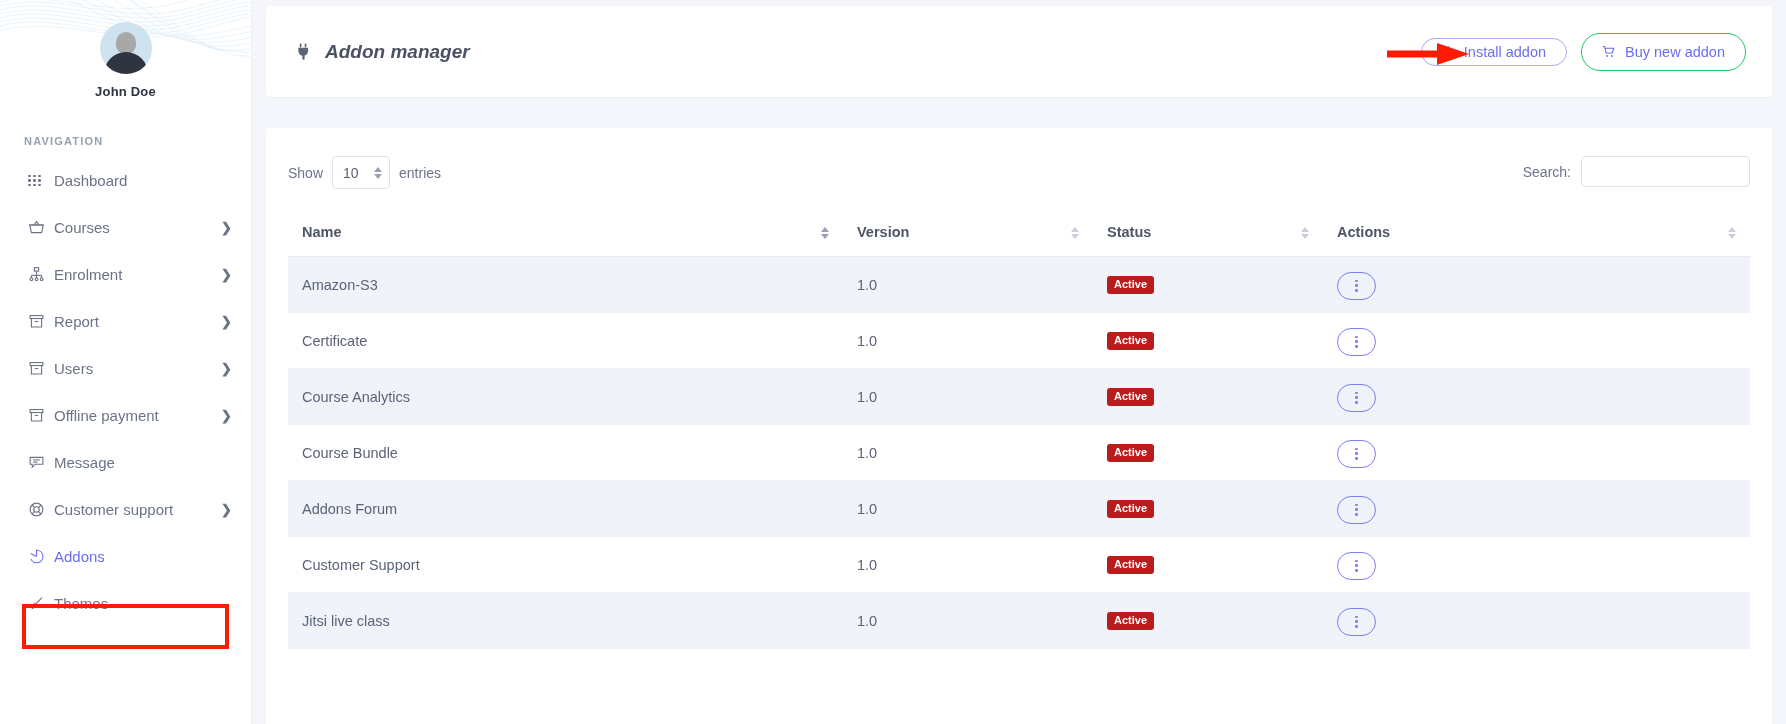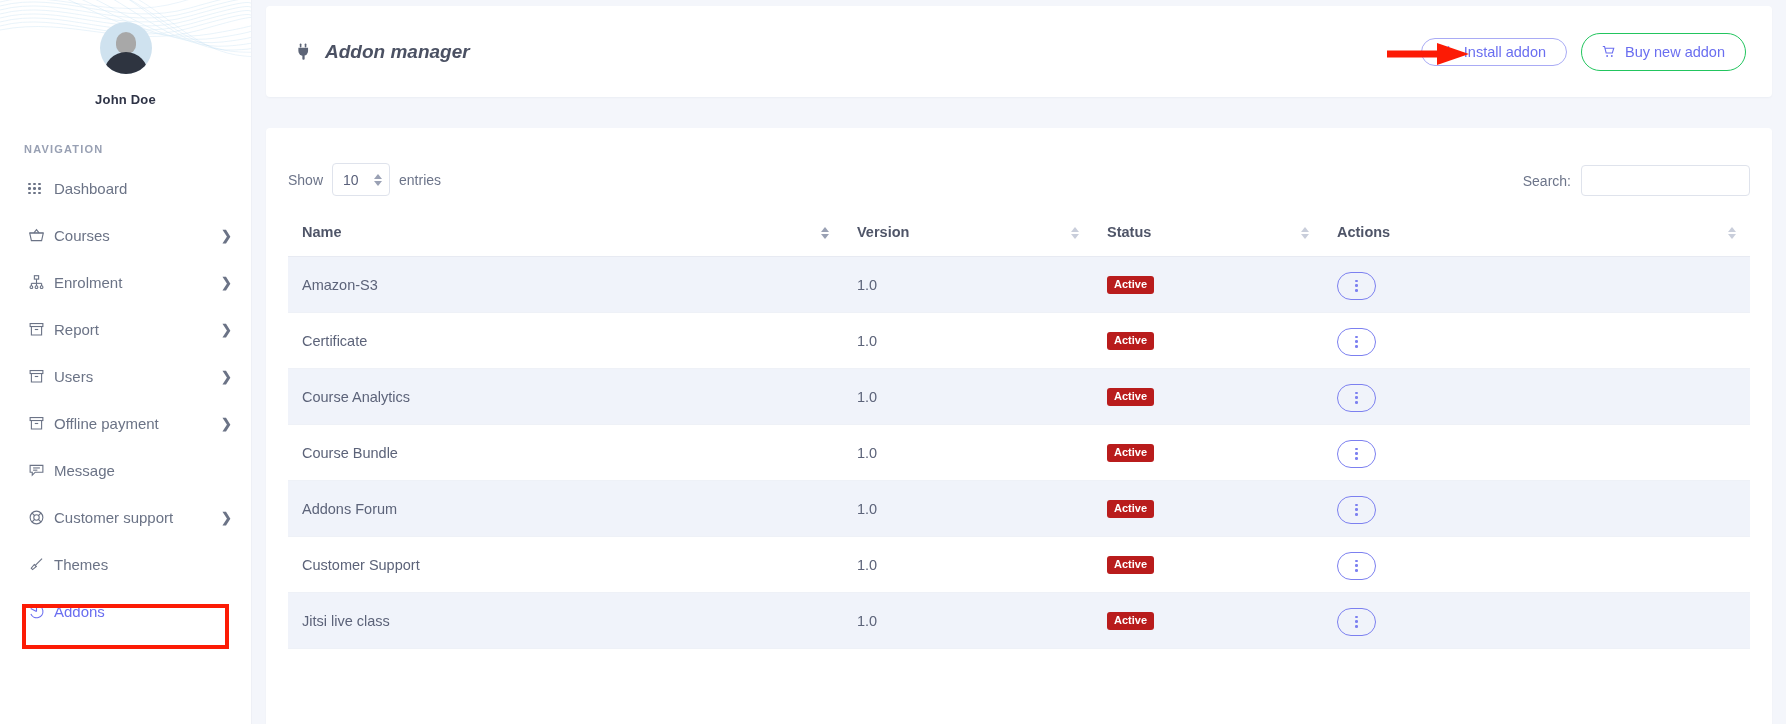--- a/index.html
+++ b/index.html
@@ -31,21 +31,21 @@
     background:#a8a8a8; left: 16px; top: 10px;
   }
   .avatar .body {
     position:absolute; width: 44px; height: 22px; border-radius: 22px 22px 0 0;
     background:#2e3440; left: 4px; bottom: 0;
   }
   .avatar .neck {
     position:absolute; width:14px;height:12px;background:#e6ece6;left:19px;bottom:8px;border-radius:4px;
   }
   .profile-name {
-    margin-top: 18px; font-size: 13px; font-weight: bold; color: #2e3346; letter-spacing: .2px;
+    margin-top: 10px; font-size: 13px; font-weight: bold; color: #2e3346; letter-spacing: .2px;
   }
   .nav-title {
     margin: 36px 0 0 24px; font-size: 11px; letter-spacing: 1.2px;
     color: #98a0b3; font-weight: 600;
   }
   .nav-list { margin-top: 10px; }
   .nav-item {
     display: flex; align-items: center;
     height: 47px; padding: 0 18px 0 28px;
     color: #6b7386; font-size: 15px; cursor: pointer;
@@ -85,21 +85,21 @@
     font-size: 14.5px; cursor: pointer; background: #fff;
     color: #6a6ef0; white-space: nowrap;
   }
   .btn-outline { border: 1px solid #a9abf5; }
   .btn-outline-strong { border: 1px solid #22c55e; height: 38px; }
 
   
   #install-arrow { position: absolute; left: 1135px; top: 42px; z-index: 25; }
 
   #table-card { margin-top: 31px; min-height: 600px; padding: 28px 22px 0 22px; }
-  .table-controls { display:flex; align-items:flex-end; padding: 0 0 0 0; height: 40px;}
+  .table-controls { display:flex; align-items:flex-start; padding: 0 0 0 0; height: 40px;}
   .dt-length { display:flex; align-items:center; gap:9px; font-size:14px; color:#6c7489; }
   .select-wrap { position: relative; }
   select.len-select {
     appearance:none; -webkit-appearance:none;
     height: 33px; width: 58px; padding: 0 22px 0 10px;
     border: 1px solid #dfe3ec; border-radius: 4px; background:#fff;
     font-size: 14px; color:#59607a; font-family:"Liberation Sans", sans-serif; cursor:pointer;
   }
   .select-arrows {
     position:absolute; right: 8px; top: 50%; transform: translateY(-50%);
@@ -298,38 +298,38 @@
             <path d="M4.8 4.8 L7.8 7.8"></path>
               <path d="M15.2 4.8 L12.2 7.8"></path>
             <path d="M4.8 15.2 L7.8 12.2"></path>
               <path d="M15.2 15.2 L12.2 12.2"></path>
           </svg>
         </span>
         <span class="ni-label">Customer support</span>
         <span class="ni-caret">❯</span>
       </div>
 
+      <div class="nav-item active">
+        <span class="ni-icon">
+          <svg width="17" height="17" viewBox="0 0 20 20" fill="none" stroke="currentColor" stroke-width="1.3">
+            <path d="M10 10 V2.6 A7.4 7.4 0 1 1 3.4 13"></path>
+            <path d="M10 10 L3.2 6.5"></path>
+          </svg>
+        </span>
+        <span class="ni-label">Addons</span>
+      </div>
+
       <div class="nav-item">
         <span class="ni-icon">
           <svg width="17" height="17" viewBox="0 0 20 20" fill="none" stroke="currentColor" stroke-width="1.3">
             <path d="M16.5 3.2 L8.6 11.1"></path>
               <path d="M7.4 10 L9.8 12.4 L5.4 16 L3.8 14.4 Z"></path>
           </svg>
         </span>
         <span class="ni-label">Themes</span>
-      </div>
-
-      <div class="nav-item active">
-        <span class="ni-icon">
-          <svg width="17" height="17" viewBox="0 0 20 20" fill="none" stroke="currentColor" stroke-width="1.3">
-            <path d="M10 10 V2.6 A7.4 7.4 0 1 1 3.4 13"></path>
-            <path d="M10 10 L3.2 6.5"></path>
-          </svg>
-        </span>
-        <span class="ni-label">Addons</span>
       </div>
 
     </nav>
 
     <div id="addons-highlight"></div>
   </aside>
 
   <main id="main">
 
     <section id="header-card" class="card">

